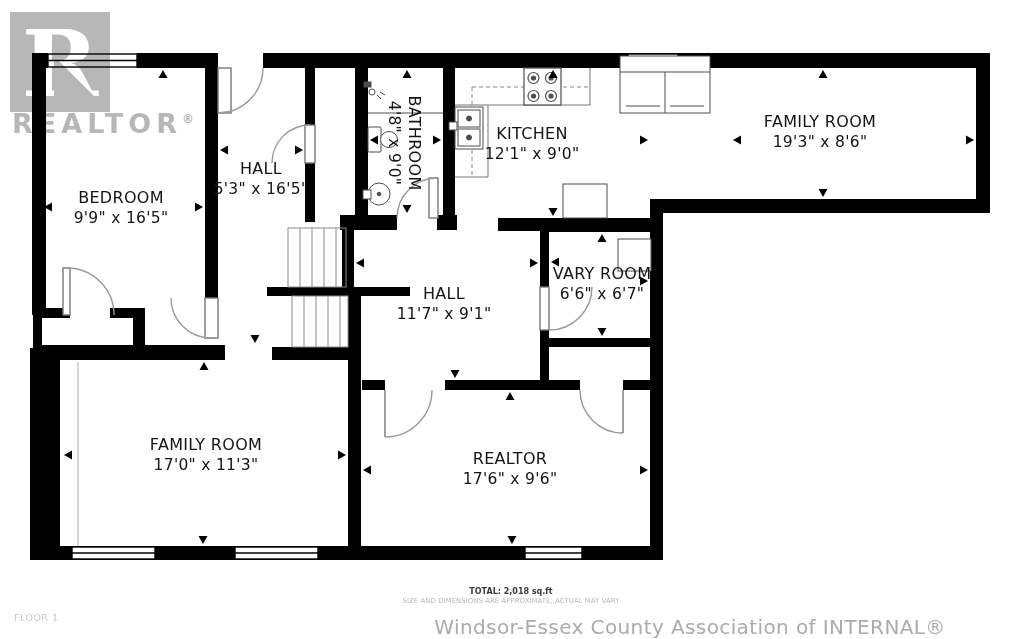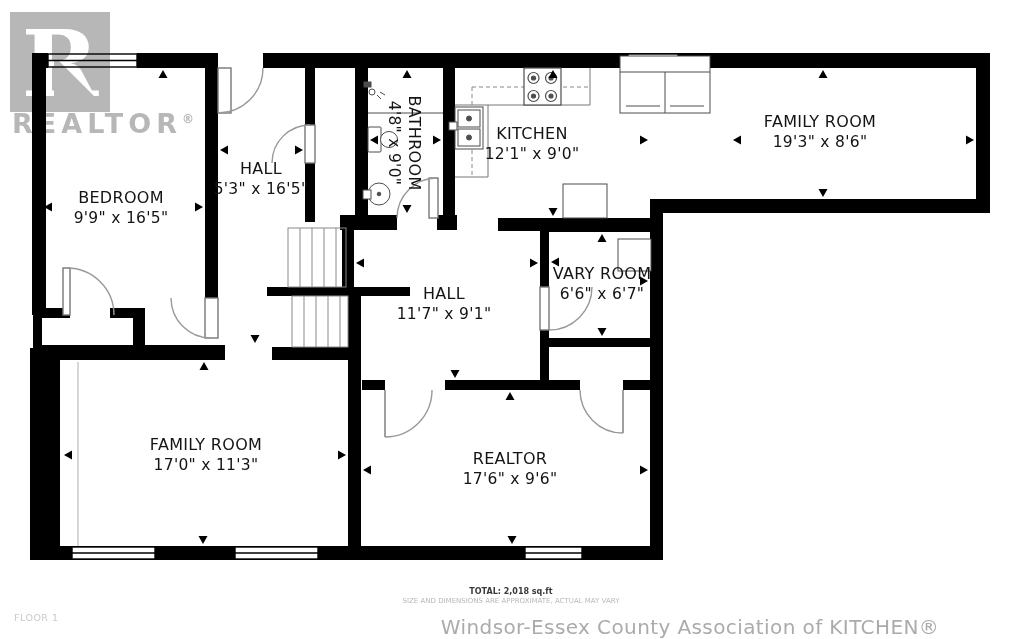--- a/index.html
+++ b/index.html
@@ -311,21 +311,21 @@
   <div class="watermark" id="logo-box">
     <svg width="100" height="100" viewBox="0 0 100 100">
       <rect x="0" y="0" width="100" height="100" fill="#b7b7b7"></rect>
       <text x="50" y="84" text-anchor="middle" fill="#ffffff" font-family="DejaVu Serif, serif" font-weight="bold" font-size="92">R</text>
       <polygon points="44,44 100,100 44,100" fill="#b7b7b7"></polygon>
     </svg>
   </div>
   <div class="watermark" id="logo-text">
     <span>REALTOR</span><sup>®</sup>
   </div>
-  <div class="watermark" id="association-watermark">Windsor-Essex County Association of KITCHEN®</div>
+  <div class="watermark" id="association-watermark">Windsor-Essex County Association of INTERNAL®</div>
 
   <div id="footer-block">
     <div class="fl">TOTAL: 2,018 sq.ft</div>
     <div class="fl light">SIZE AND DIMENSIONS ARE APPROXIMATE, ACTUAL MAY VARY</div>
   </div>
 
   <div id="floor-label">FLOOR 1</div>
 </div>
 
 </body></html>

